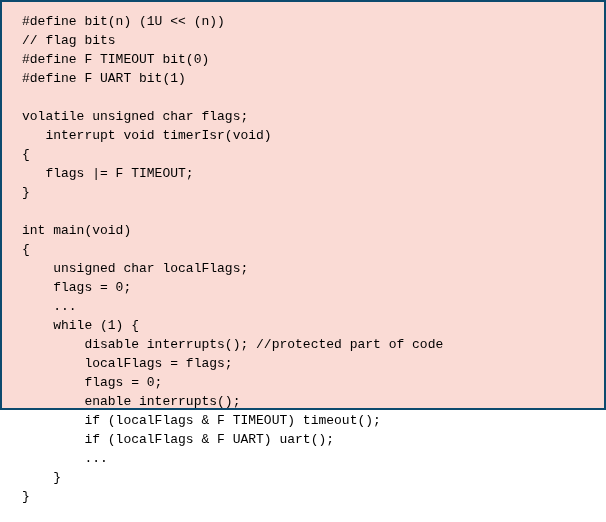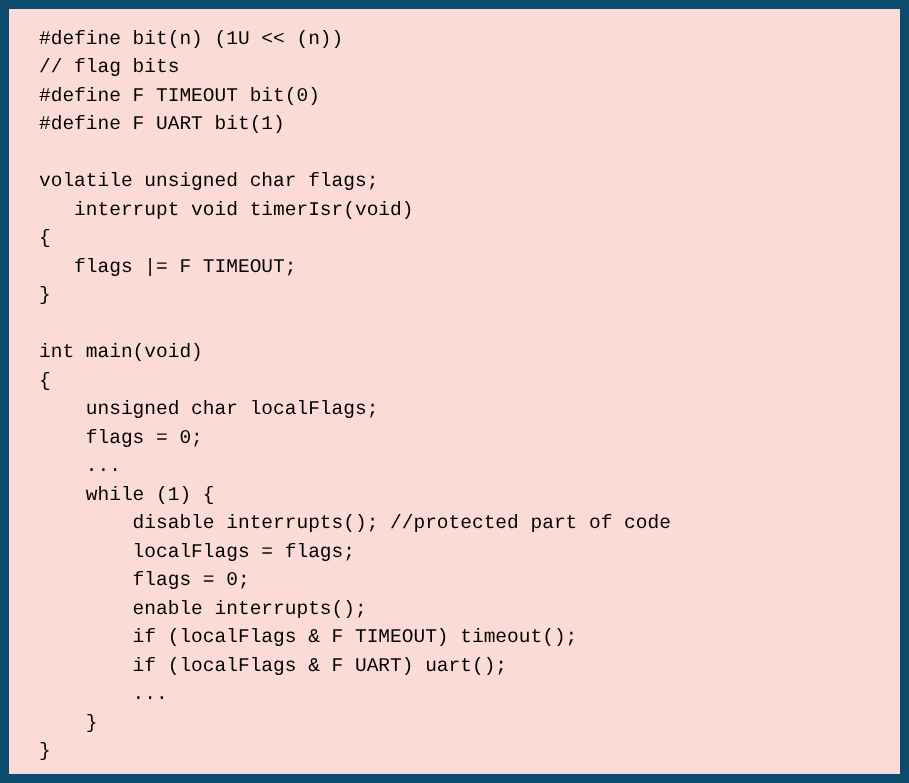--- a/index.html
+++ b/index.html
@@ -5,23 +5,23 @@
   html, body {
     margin: 0;
     padding: 0;
     width: 606px;
     height: 522px;
     overflow: hidden;
   }
   .code-box {
     box-sizing: border-box;
     width: 606px;
-    height: 522px;
+    height: 410px;
     background: #fadbd5;
-    border: 6px solid #0c4a6e;
+    border: 2px solid #0c4a6e;
     padding: 10px 12px 10px 20px;
     font-family: "Courier New", Courier, monospace;
     font-size: 13px;
     line-height: 19px;
     color: #000;
     white-space: pre;
   }
 </style>
 </head>
 <body>

